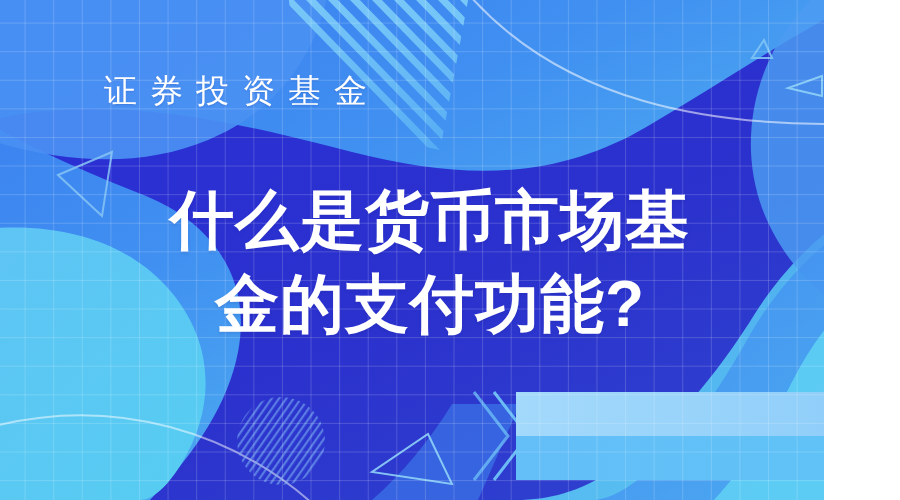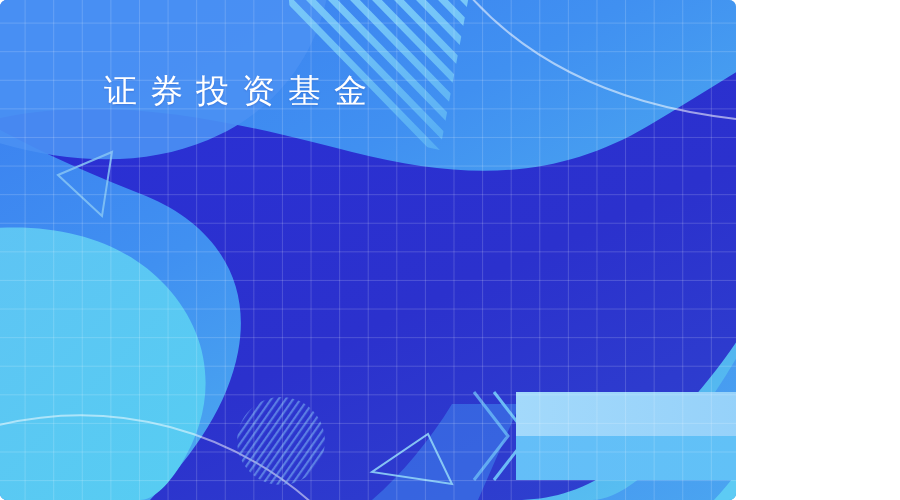--- a/index.html
+++ b/index.html
@@ -1,23 +1,22 @@
 <!DOCTYPE html>
 <html><head>
 <meta charset="utf-8">
 <style>
   html,body{margin:0;padding:0;background:#ffffff;}
   body{font-family:"Liberation Sans","DejaVu Sans",sans-serif;}
 
   #poster{
     position:relative;
-    width:736px;height:500px;
+    width:824px;height:500px;
     overflow:hidden;
     background:linear-gradient(130deg,#3a7df0 0%,#3f86f2 28%,#4ca8ef 62%,#5ecbf2 100%);
-    border-radius:7px;
   }
 
   
   .layer{position:absolute;inset:0;}
   svg.layer{display:block;width:900px;height:500px;}
 
   
   .grid{
     position:absolute;
     left:0;top:0;width:900px;height:500px;
@@ -205,15 +204,19 @@
         <polygon points="516,436 874,436 836,480 516,480" fill="url(#gRibbonBot)"></polygon>
         <path d="M 848,392 L 890,436 L 848,480" fill="none" stroke="#bfe4fb" stroke-width="2" opacity="0.7"></path>
       </g>
     </g>
   </svg>
 
   <div class="grid"></div>
 
   <div class="subtitle">证券投资基金</div>
 
+  <div class="headline">
+    <span class="line">什么是货币市场基</span>
+    <span class="line">金的支付功能?</span>
+  </div>
 
 
 </div>
 
 </body></html>

